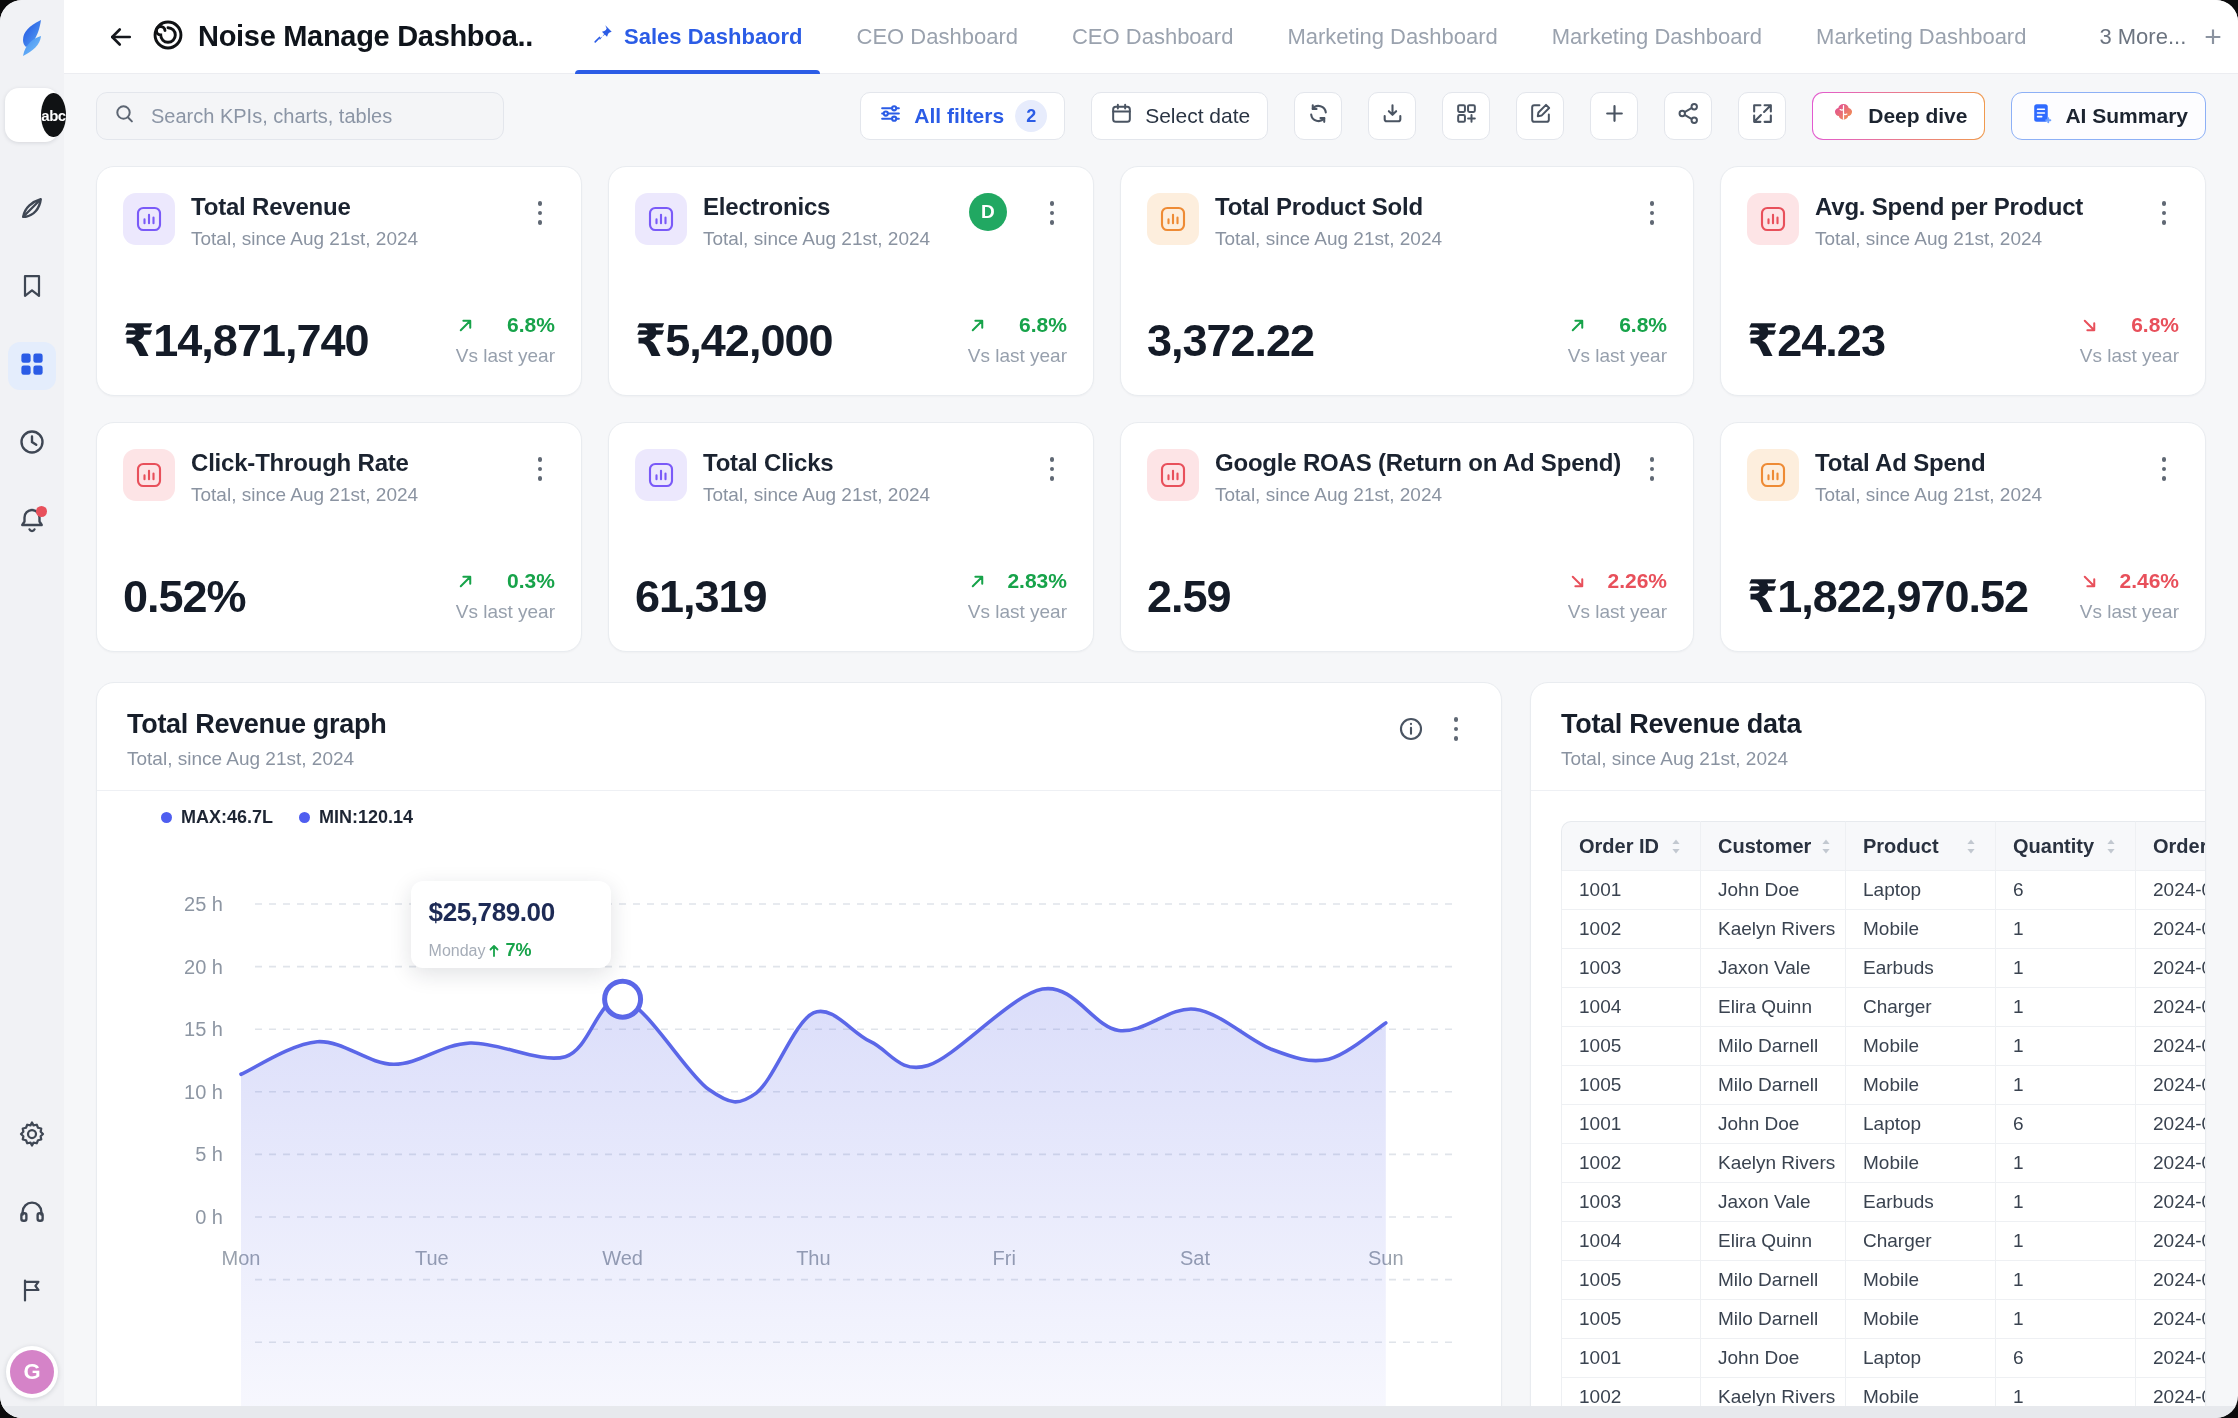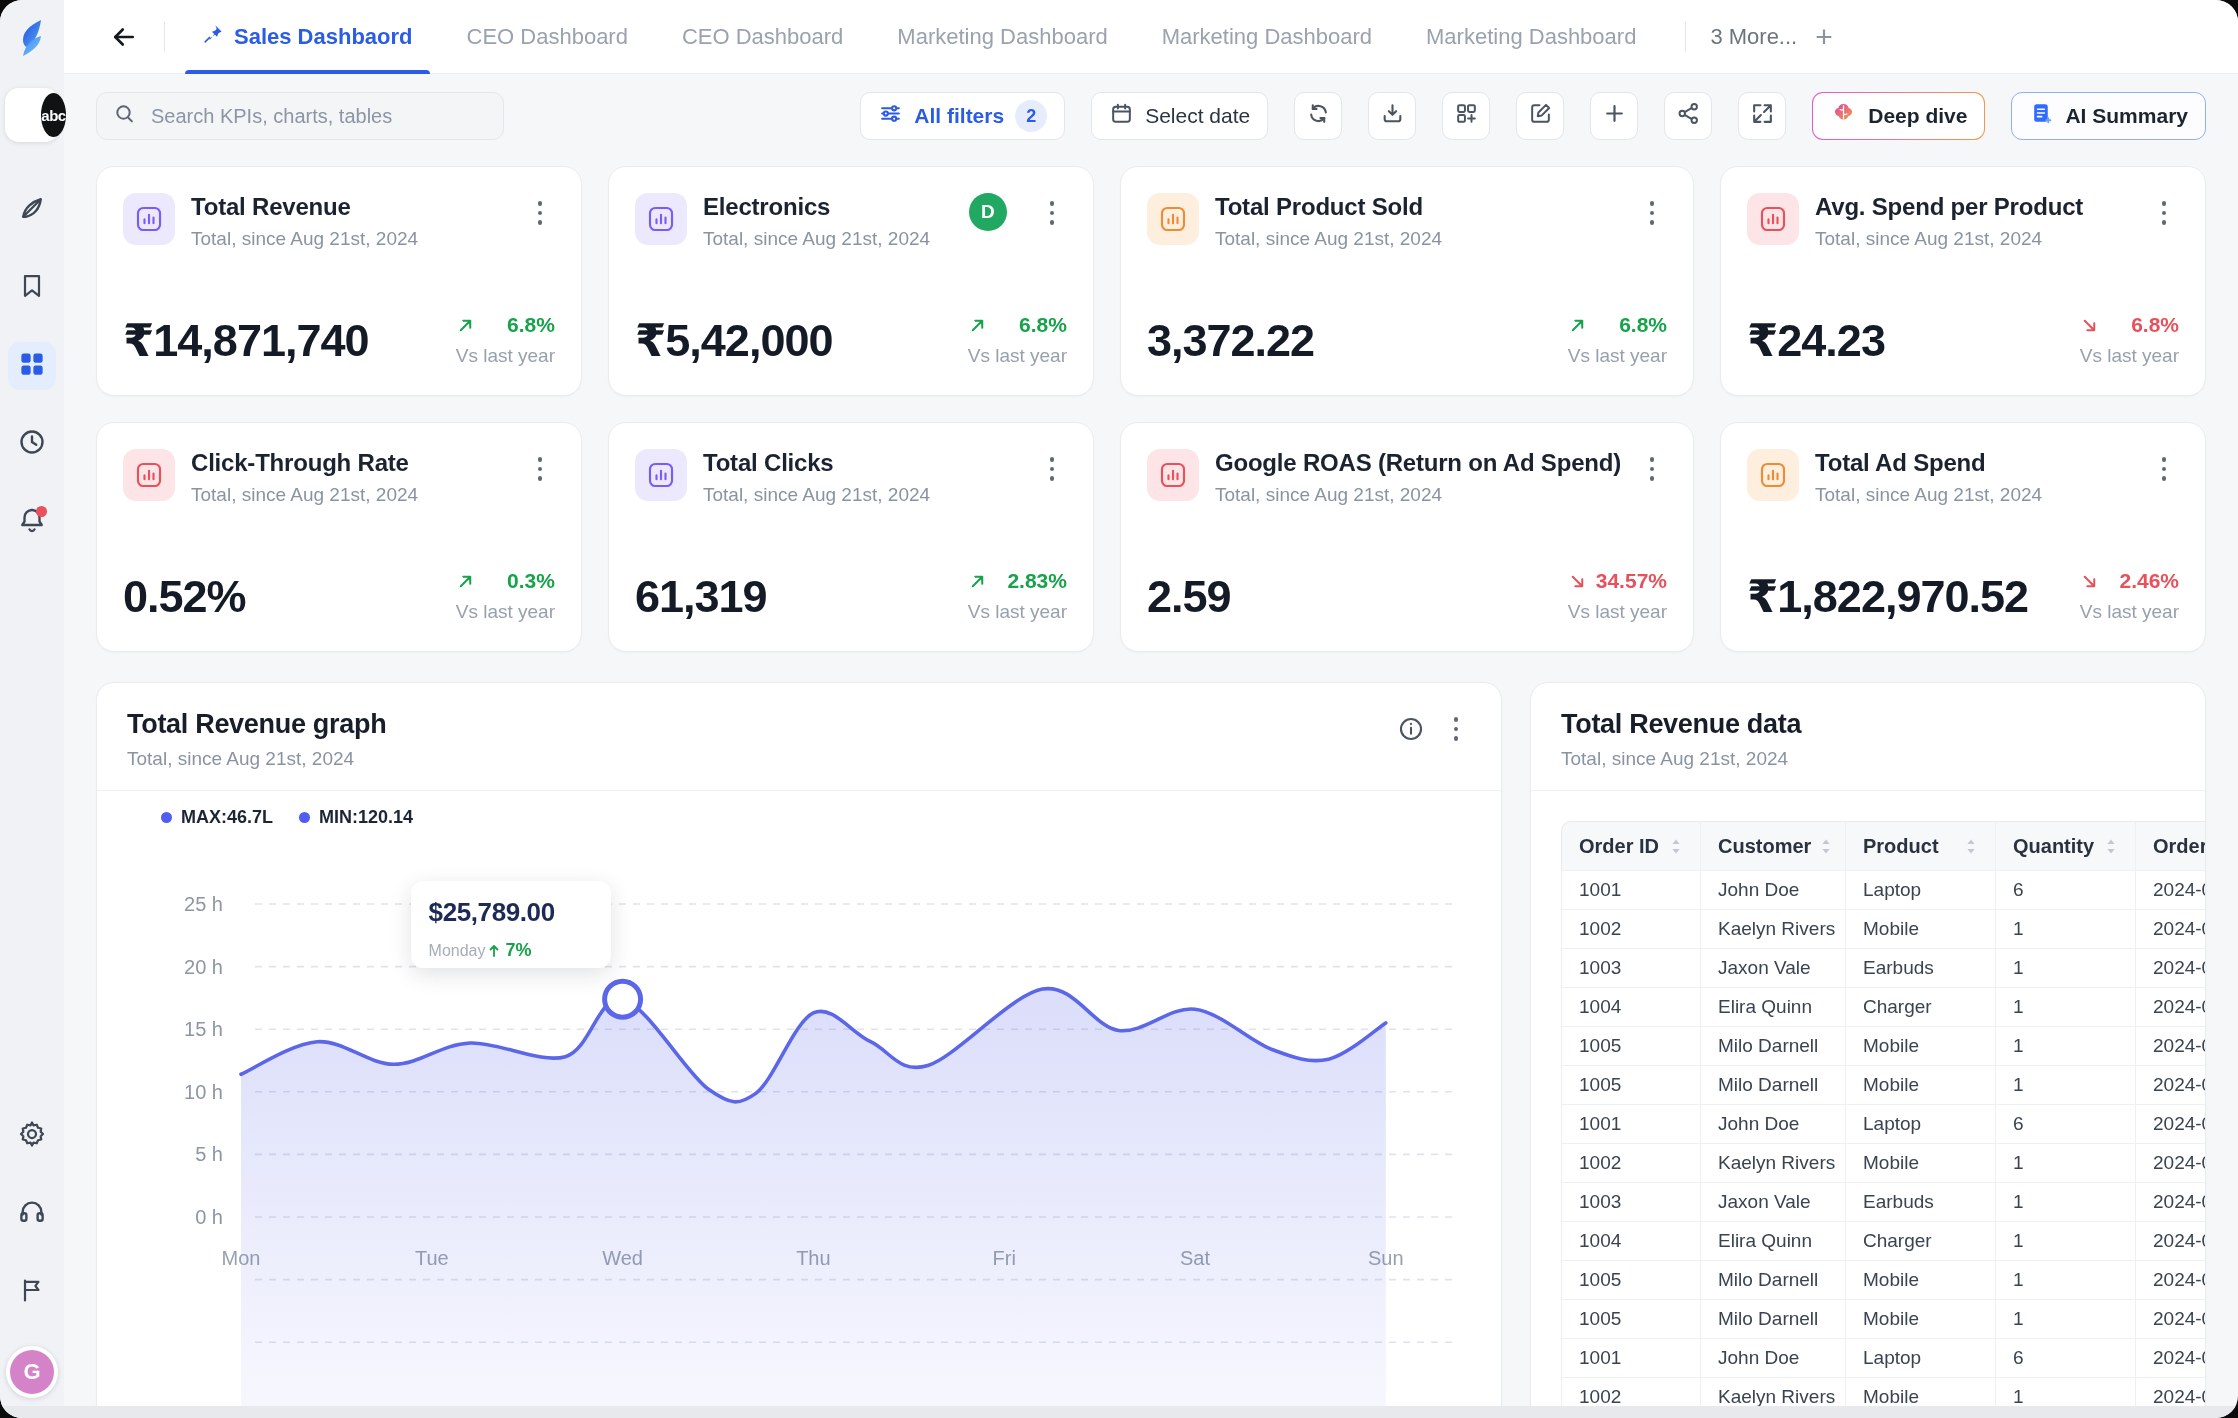--- a/index.html
+++ b/index.html
@@ -231,20 +231,29 @@
 
   <div class="content">
 
     <div class="topbar">
       <div class="back-btn">
         <svg width="30" height="30" viewBox="0 0 24 24" fill="none" stroke="#15181d" stroke-width="2.1" stroke-linecap="round" stroke-linejoin="round">
           <path d="M19 12H5"></path>
             <path d="M11 6l-6 6 6 6"></path>
           </svg>
       </div>
+      <div class="brand">
+        <span>
+          <svg width="36" height="36" viewBox="0 0 32 32" fill="none" stroke="#101214" stroke-width="2.6" stroke-linecap="round">
+            <circle cx="16" cy="16" r="11.5"></circle>
+            <path d="M16 9.5a6.5 6.5 0 1 1-6.5 6.5A3.8 3.8 0 1 1 13.3 12"></path>
+            </svg>
+        </span>
+        <span class="brand-title">Noise Manage Dashboa..</span>
+      </div>
       <div class="vdiv"></div>
       <div class="tabs" id="tabs">
           <div class="tab active">
             <span><svg width="22" height="22" viewBox="0 0 24 24" fill="#2b5ce6">
                 <path d="M14.5 2.5l7 7-1.6.5a4 4 0 0 0-2.6 2.5l-.9 2.6-3.1-3.1-4.6 6.3-1-1 6.3-4.6-3.1-3.1 2.6-.9a4 4 0 0 0 2.5-2.6z"></path>
                 <path d="M8.2 15.8L3.5 20.5" stroke="#2b5ce6" stroke-width="1.8" stroke-linecap="round"></path>
               </svg></span>
             <span>Sales Dashbaord</span>
           </div>
           <div class="tab">
@@ -606,21 +615,21 @@
           </div>
           <div class="kpi-bottom">
             <div class="kpi-value">2.59</div>
             <div class="kpi-delta-wrap">
               <div class="kpi-delta down">
                 <span style="display: flex;">
                   <svg viewBox="0 0 16 16" width="19" height="19" fill="none" stroke="currentColor" stroke-width="1.7" stroke-linecap="round" stroke-linejoin="round">
                     <path d="M4 4l8 8M12 6.2V12H6.2"></path>
                   </svg>
                 </span>
-                <span>34.57%</span>
+                <span>2.26%</span>
               </div>
               <div class="kpi-compare">Vs last year</div>
             </div>
           </div>
         </div>
         <div class="kpi-card">
           <div class="kpi-head">
             <div class="kpi-icon orange">
               <svg viewBox="0 0 24 24" width="30" height="30">
                 <rect x="3.2" y="3.2" width="17.6" height="17.6" rx="4.2" fill="none" stroke="currentColor" stroke-width="1.7"></rect>

